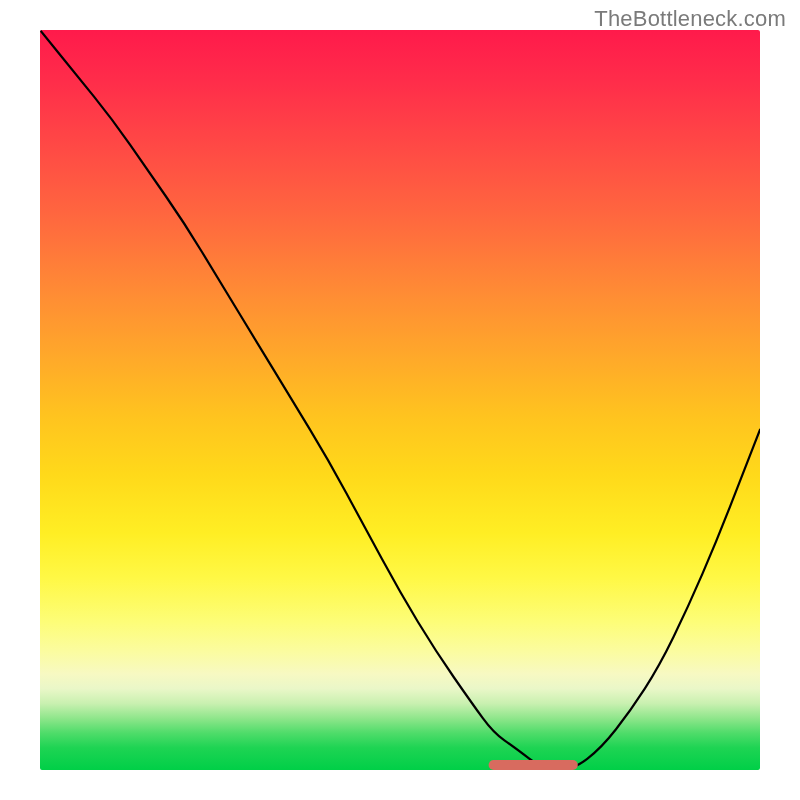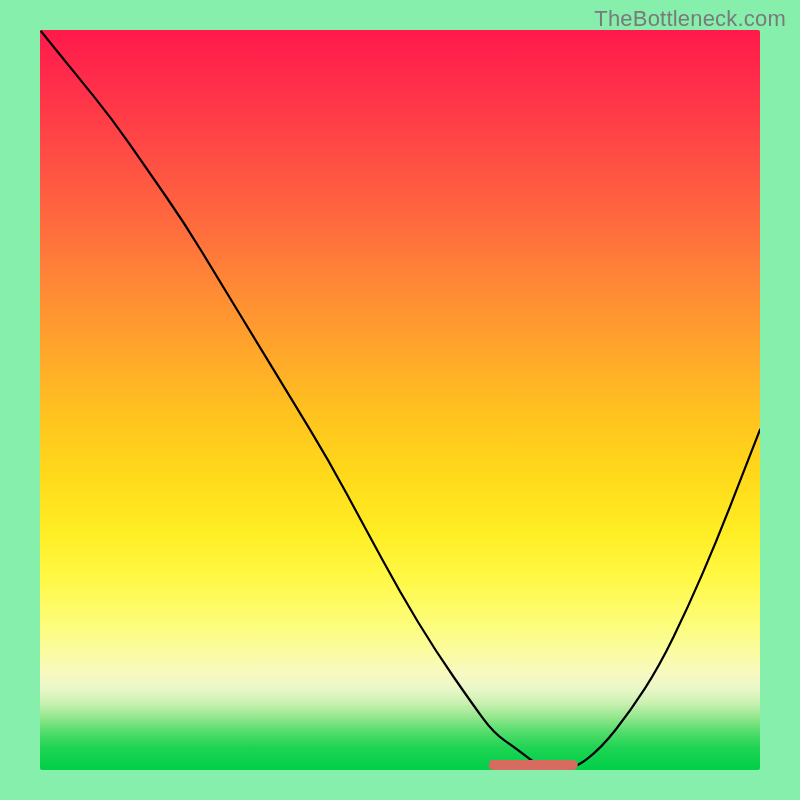--- a/index.html
+++ b/index.html
@@ -8,21 +8,21 @@
     width: 800px;
     height: 800px;
     background: #000;
     overflow: hidden;
     font-family: Arial, Helvetica, sans-serif;
   }
   .frame {
     position: relative;
     width: 800px;
     height: 800px;
-    background: #86efac;
+    background: #ffffff;
   }
   .watermark {
     position: absolute;
     top: 6px;
     right: 14px;
     color: #7a7a7a;
     font-size: 22px;
     font-weight: 500;
     letter-spacing: 0.2px;
     z-index: 10;

